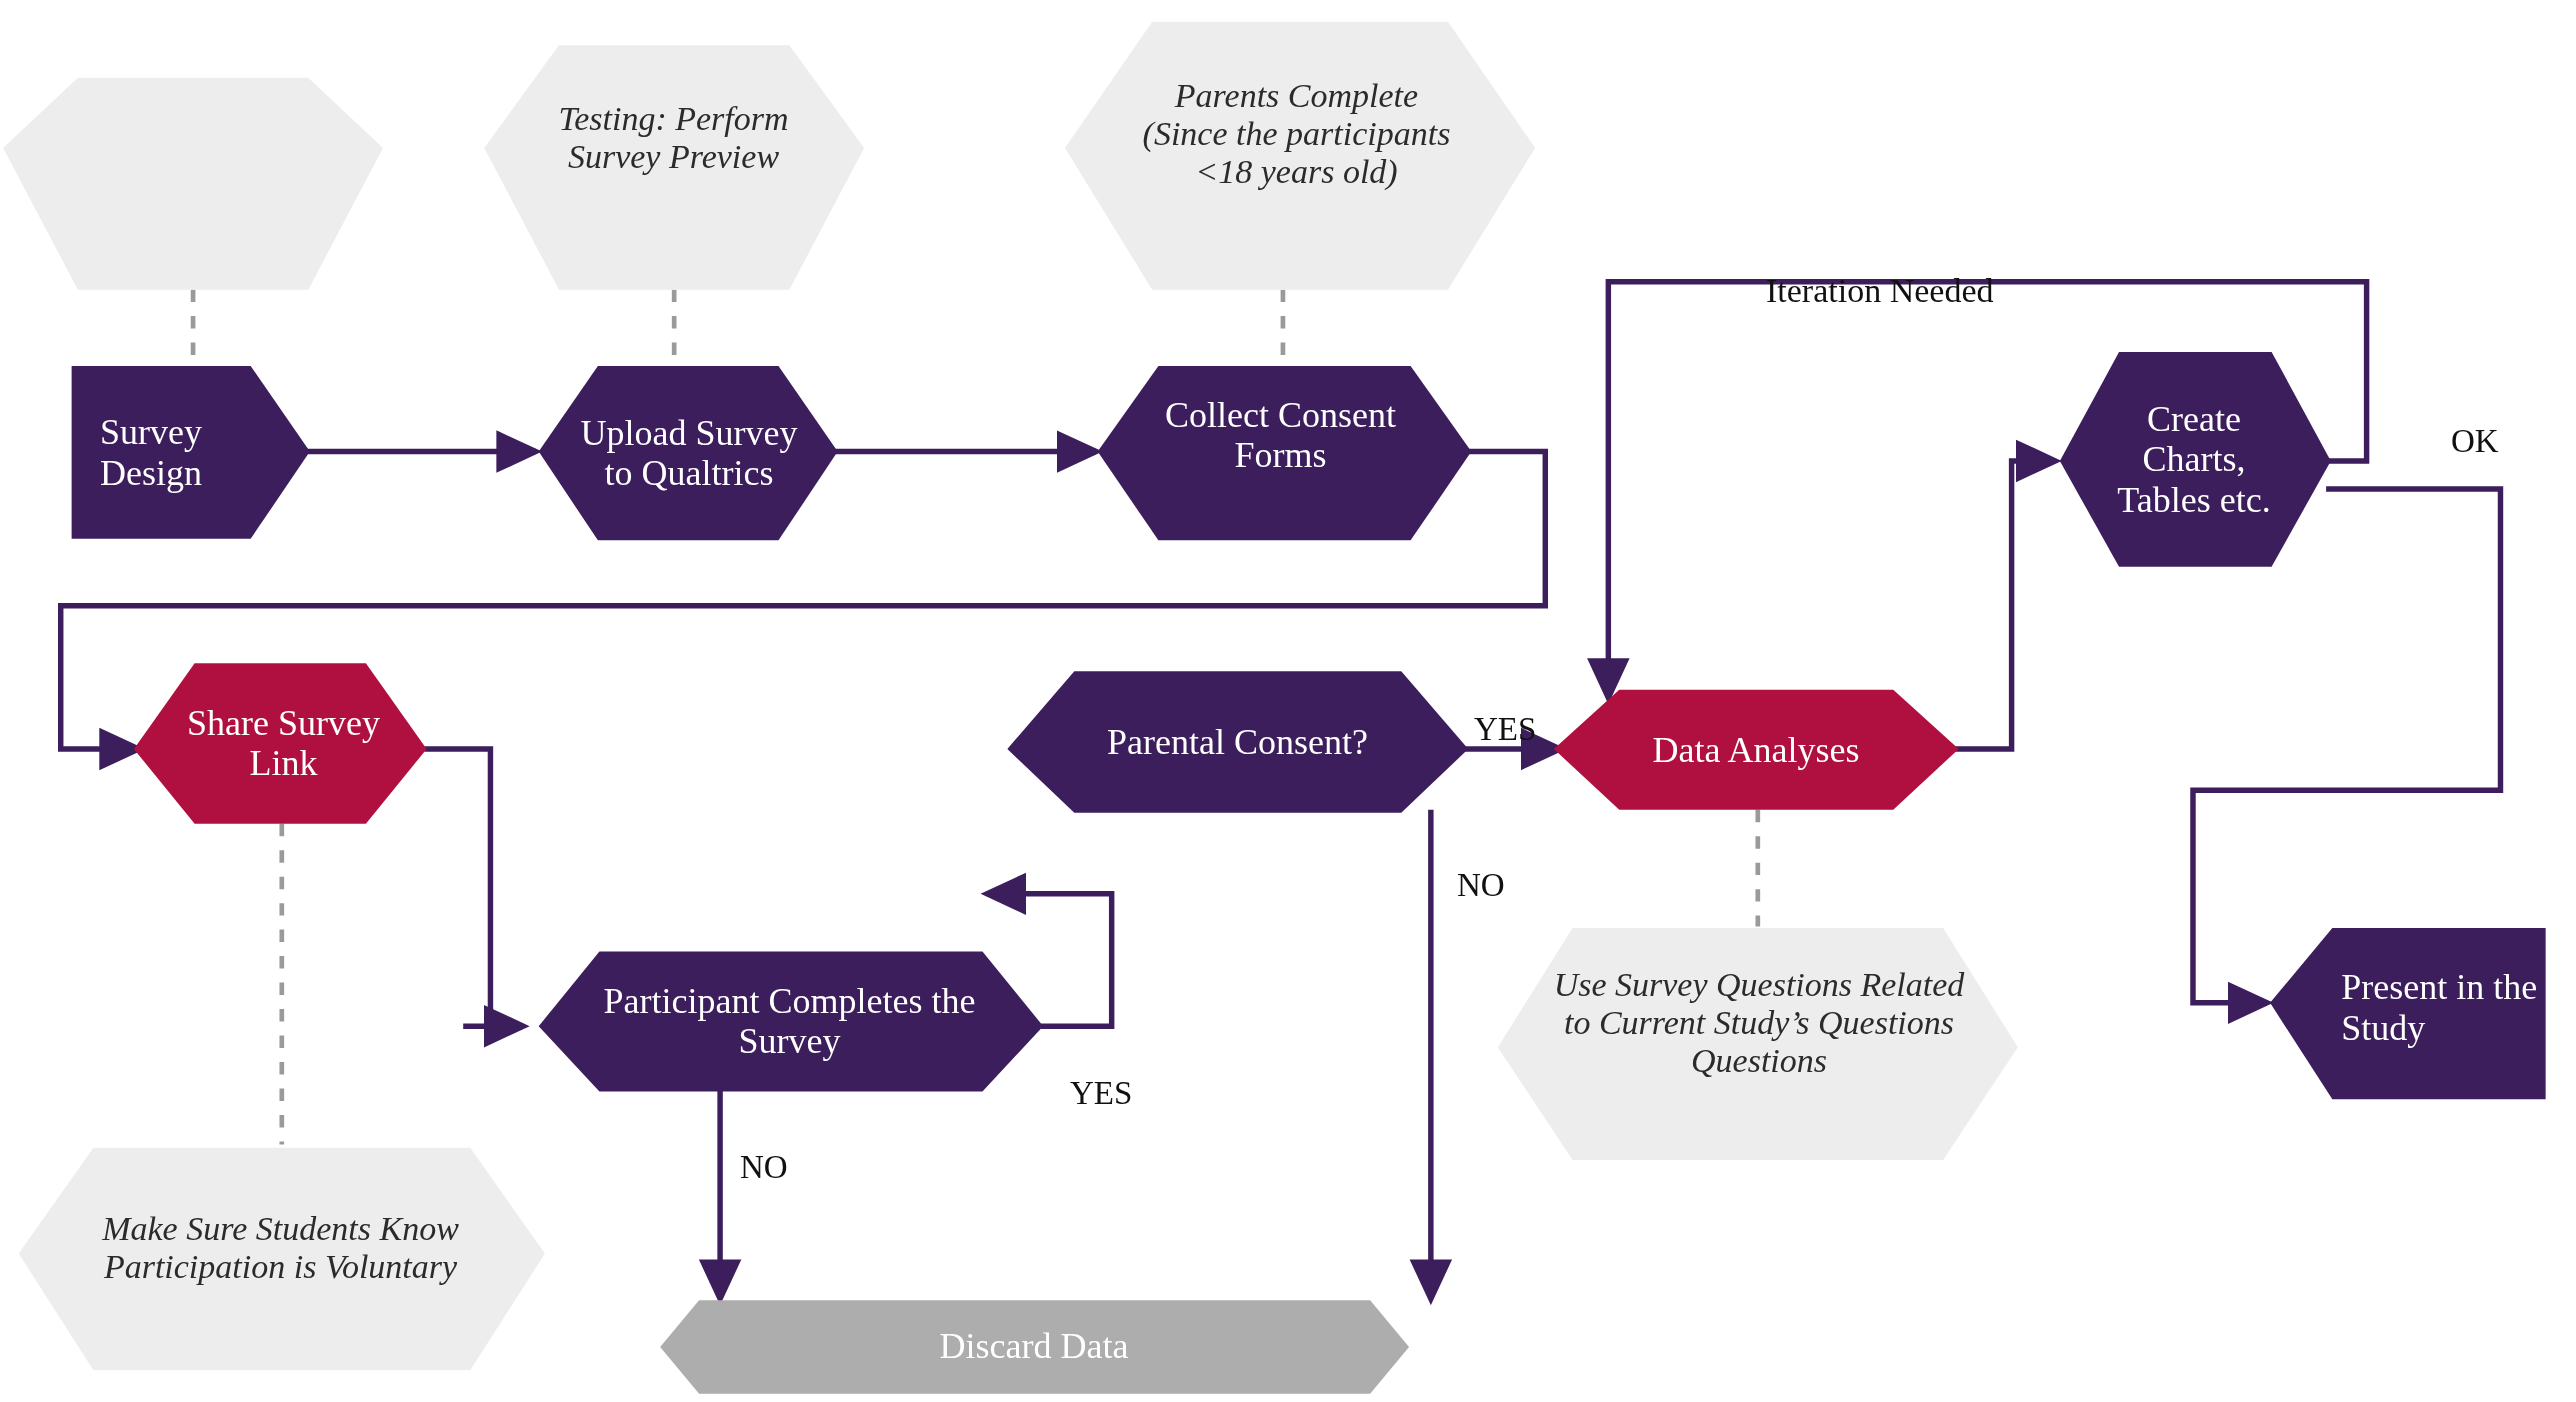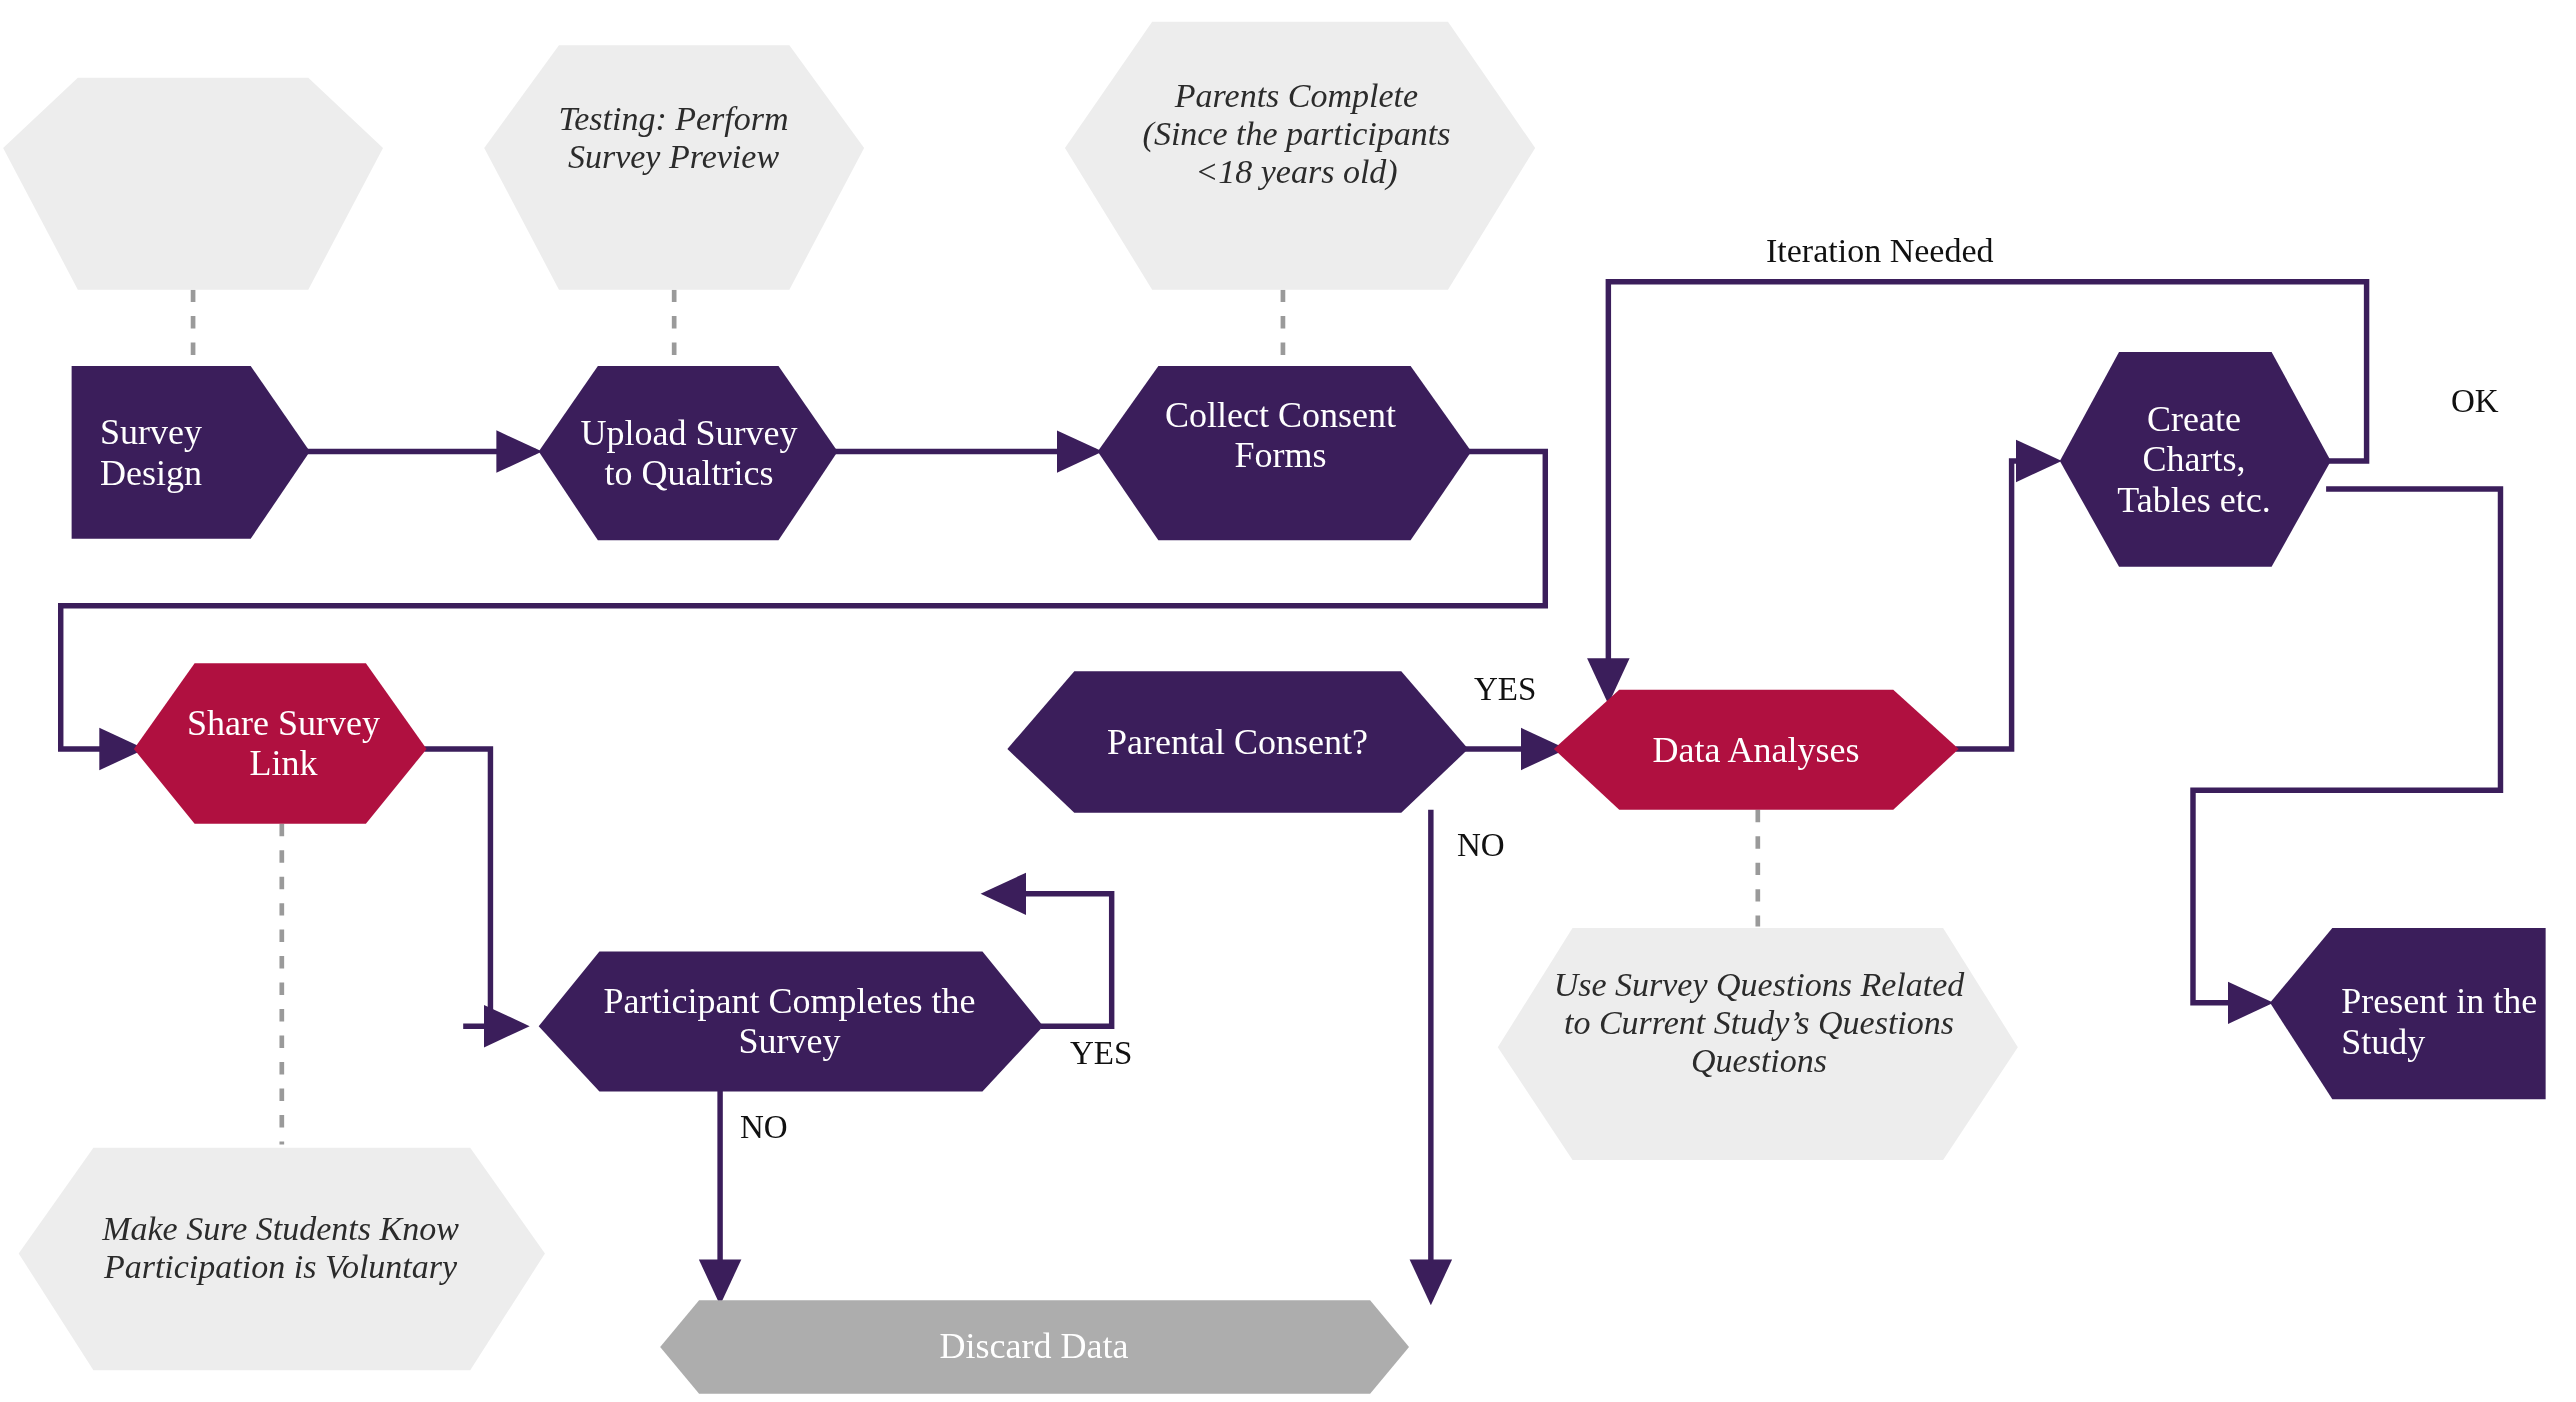--- a/index.html
+++ b/index.html
@@ -9,20 +9,21 @@
   .nodeLabel{
     position:absolute;display:flex;align-items:center;justify-content:center;
     text-align:center;line-height:1.12;pointer-events:none;
     font-family:"Liberation Serif",serif;
   }
   .processLabel{color:#ffffff;font-size:36px;}
   .noteLabel{color:#2b2b2b;font-size:34px;font-style:italic;}
   .edgeLabel{
     position:absolute;color:#111111;font-size:33px;font-family:"Liberation Serif",serif;
     white-space:nowrap;
+    margin-top:40px;
   }
   .edgeLabel.bold{font-size:34px;}
 </style>
 </head>
 <body>
 
 <div id="stage">
 
   <svg class="layer" viewBox="0 0 3309 1802" preserveAspectRatio="none">
     <defs>
@@ -115,21 +116,21 @@
   <div class="nodeLabel processLabel" style="left:179px;top:663px;width:209px;height:160px;">Share Survey Link</div>
 
   <div class="nodeLabel processLabel" style="left:599px;top:951px;width:381px;height:140px;">Participant Completes the Survey</div>
 
   <div class="nodeLabel processLabel" style="left:1074px;top:671px;width:327px;height:142px;">Parental Consent?</div>
 
   <div class="nodeLabel processLabel" style="left:1616px;top:690px;width:280px;height:120px;">Data Analyses</div>
 
   <div class="nodeLabel processLabel" style="left:2114px;top:352px;width:160px;height:215px;">Create Charts, Tables etc.</div>
 
-  <div class="nodeLabel processLabel" style="left:2332px;top:928px;width:206px;height:159px;justify-content:flex-start;padding-left:9.3px;box-sizing:border-box;text-align:left;margin-top:14px;">Present in the Study</div>
+  <div class="nodeLabel processLabel" style="left:2332px;top:928px;width:206px;height:159px;justify-content:flex-start;padding-left:9.3px;box-sizing:border-box;text-align:left;">Present in the Study</div>
 
   <div class="nodeLabel processLabel" style="left:701px;top:1300px;width:666px;height:93px;">Discard Data</div>
 
   <div class="edgeLabel bold" style="left:1766px;top:232px;">Iteration Needed</div>
 
   <div class="edgeLabel" style="left:2451px;top:383px;">OK</div>
 
   <div class="edgeLabel" style="left:1474px;top:671px;">YES</div>
 
   <div class="edgeLabel" style="left:1457px;top:827px;">NO</div>

